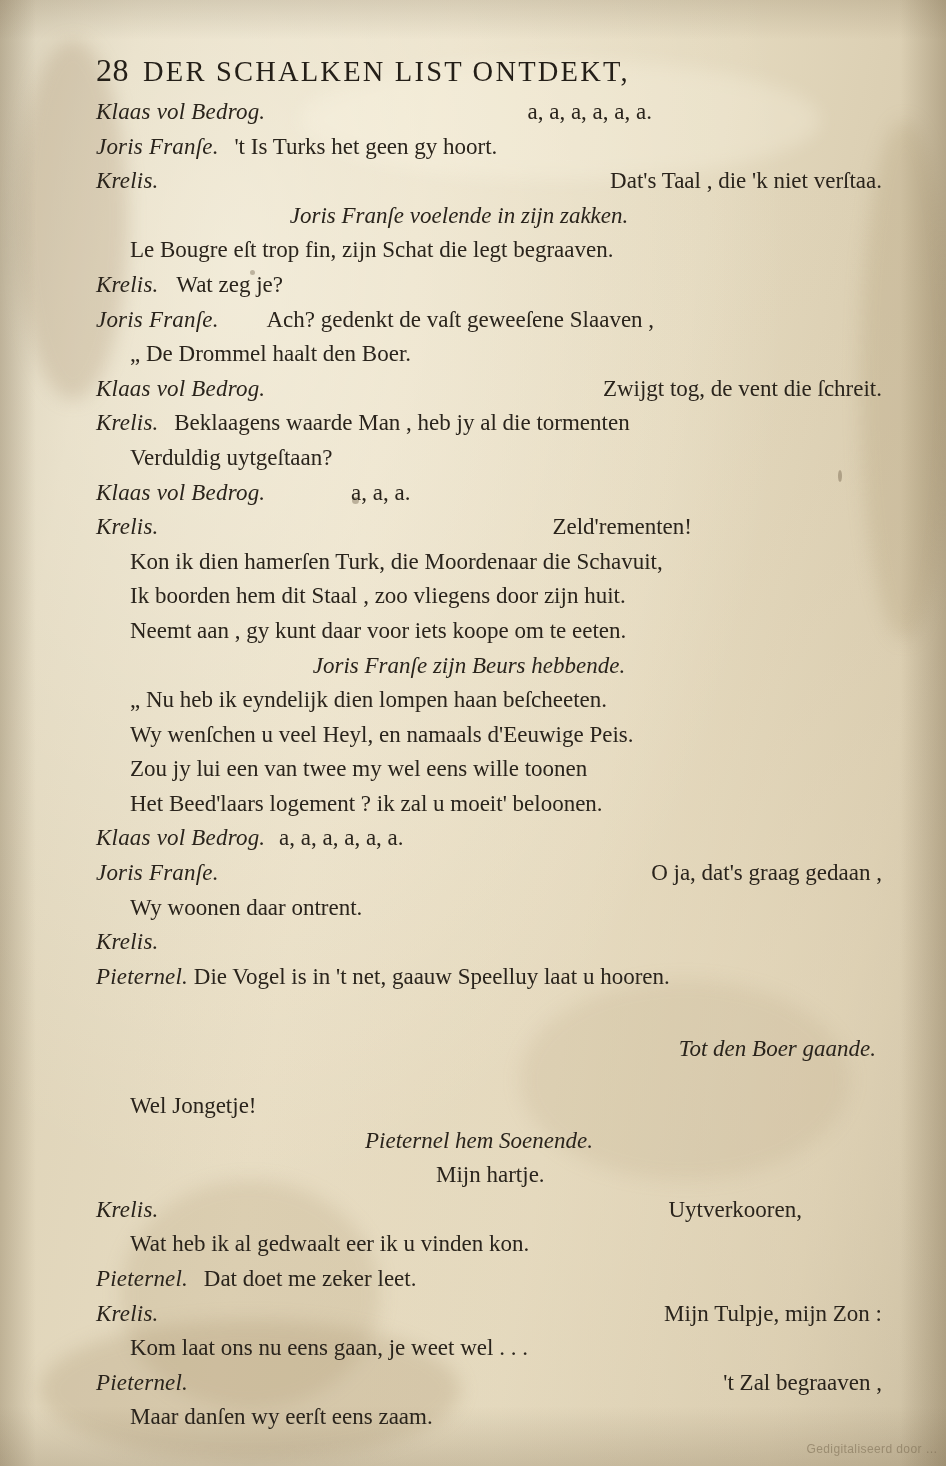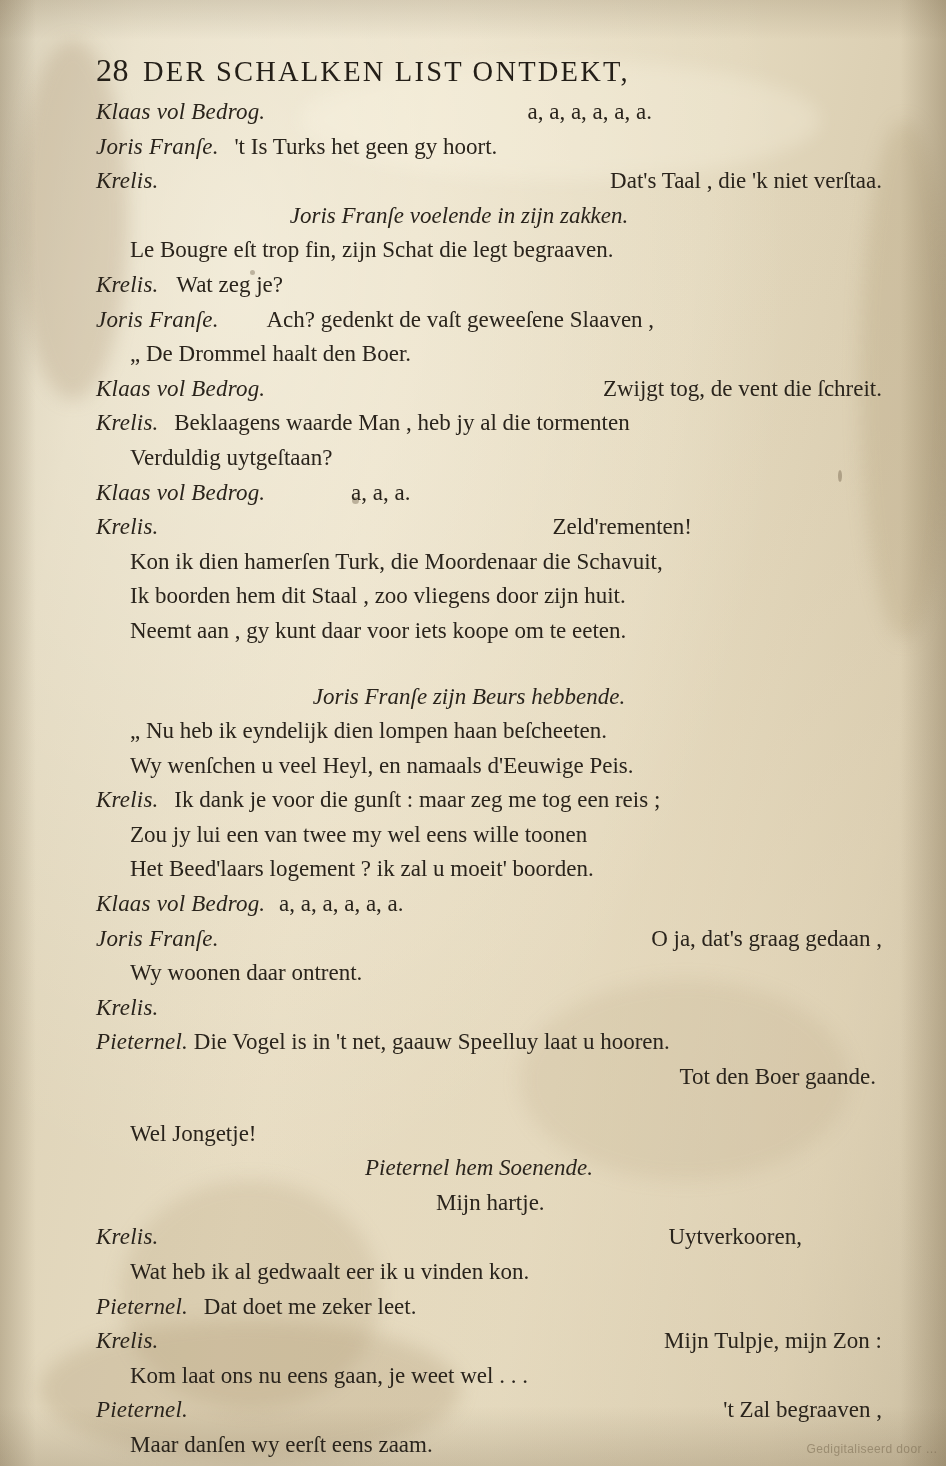--- a/index.html
+++ b/index.html
@@ -76,22 +76,24 @@
     letter-spacing: 0.2px;
   }
   .indent-1 { padding-left: 34px; }
   .center {
     text-align: center;
     font-style: italic;
     white-space: nowrap;
   }
   .right {
     text-align: right;
+    font-style: italic;
     white-space: nowrap;
     padding-right: 6px;
+    margin-top: 38px;
   }
   .tab {
     display: inline-block;
   }
   .blankline { height: 22px; }
 
   
   .rowflex {
     display: flex;
     justify-content: space-between;
@@ -188,33 +190,29 @@
 
     <div class="line rowflex">
       <span class="speaker">Krelis.</span>
       <span class="tail" style="padding-right:190px;">Zeld'rementen!</span>
     </div>
 
     <div class="line indent-1">Kon ik dien hamerſen Turk, die Moordenaar die Schavuit,</div>
     <div class="line indent-1">Ik boorden hem dit Staal , zoo vliegens door zijn huit.</div>
     <div class="line indent-1">Neemt aan , gy kunt daar voor iets koope om te eeten.</div>
 
-    <div class="line center" style="padding-right:40px;margin-top:31px;">Joris Franſe zijn Beurs hebbende.</div>
+    <div class="line center" style="padding-right:40px;">Joris Franſe zijn Beurs hebbende.</div>
 
     <div class="line indent-1">„ Nu heb ik eyndelijk dien lompen haan beſcheeten.</div>
 
     <div class="line indent-1">Wy wenſchen u veel Heyl, en namaals d'Eeuwige Peis.</div>
 
-    <div class="line">
-      <span class="speaker">Krelis.</span>
-      <span class="tab" style="width:10px;"></span><span>Ik dank je voor die gunſt : maar zeg me tog een reis ;</span>
-    </div>
 
     <div class="line indent-1">Zou jy lui een van twee my wel eens wille toonen</div>
-    <div class="line indent-1">Het Beed'laars logement ? ik zal u moeit' boorden.</div>
+    <div class="line indent-1">Het Beed'laars logement ? ik zal u moeit' beloonen.</div>
 
     <div class="line">
       <span class="speaker">Klaas vol Bedrog.</span>
       <span class="tab" style="width:8px;"></span><span>a, a, a, a, a, a.</span>
     </div>
 
     <div class="line rowflex">
       <span class="speaker">Joris Franſe.</span>
       <span class="tail">O ja, dat's graag gedaan ,</span>
     </div>

